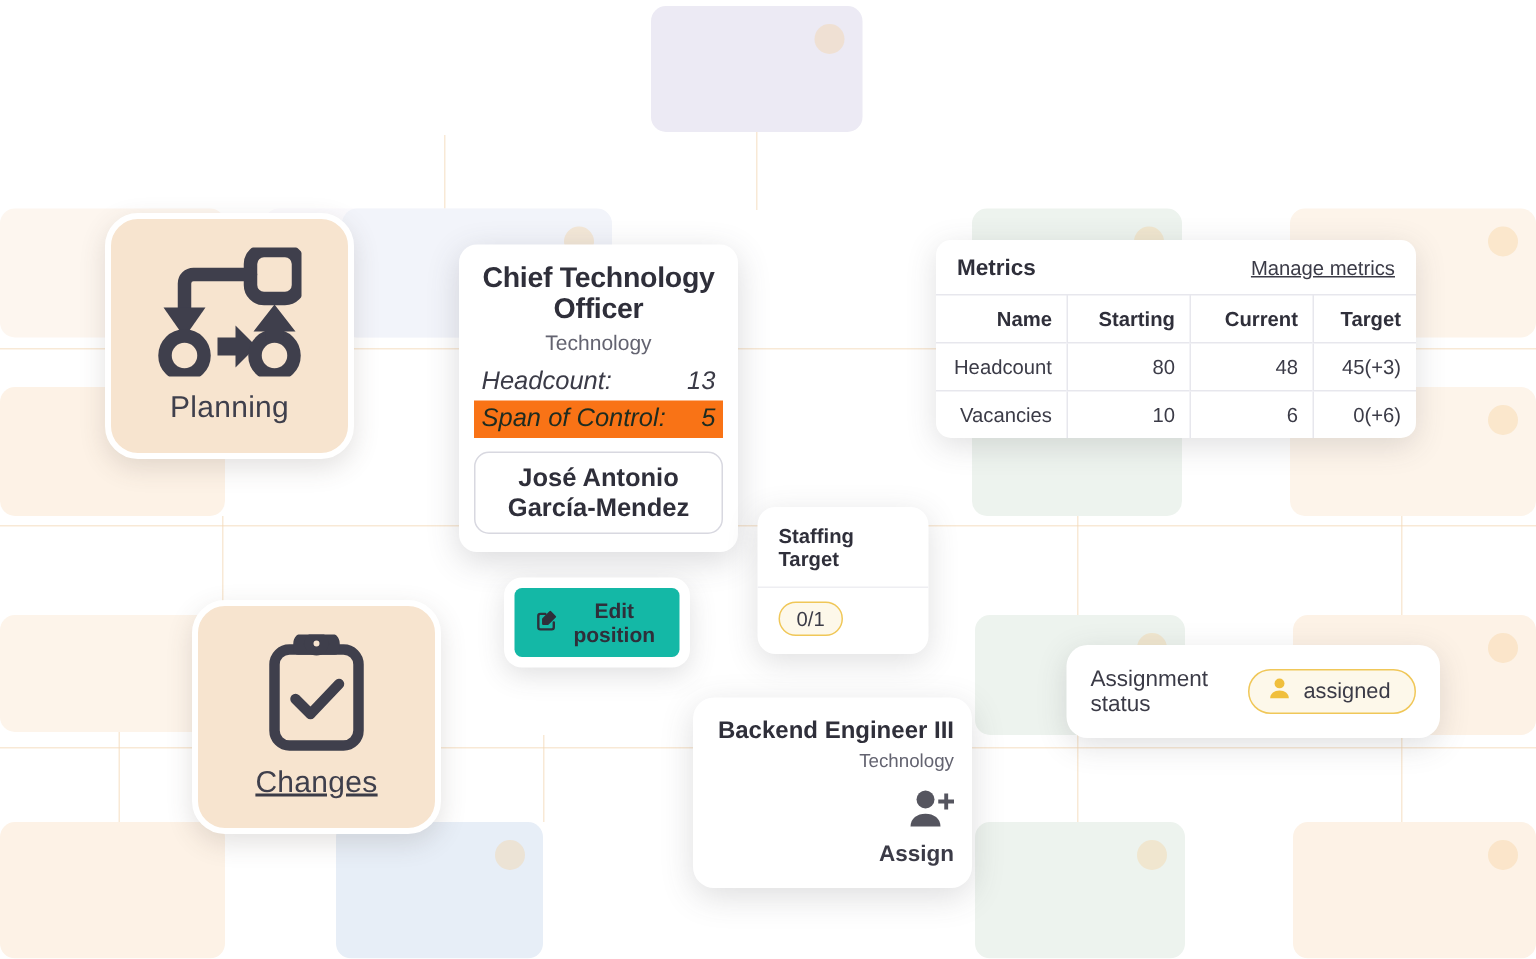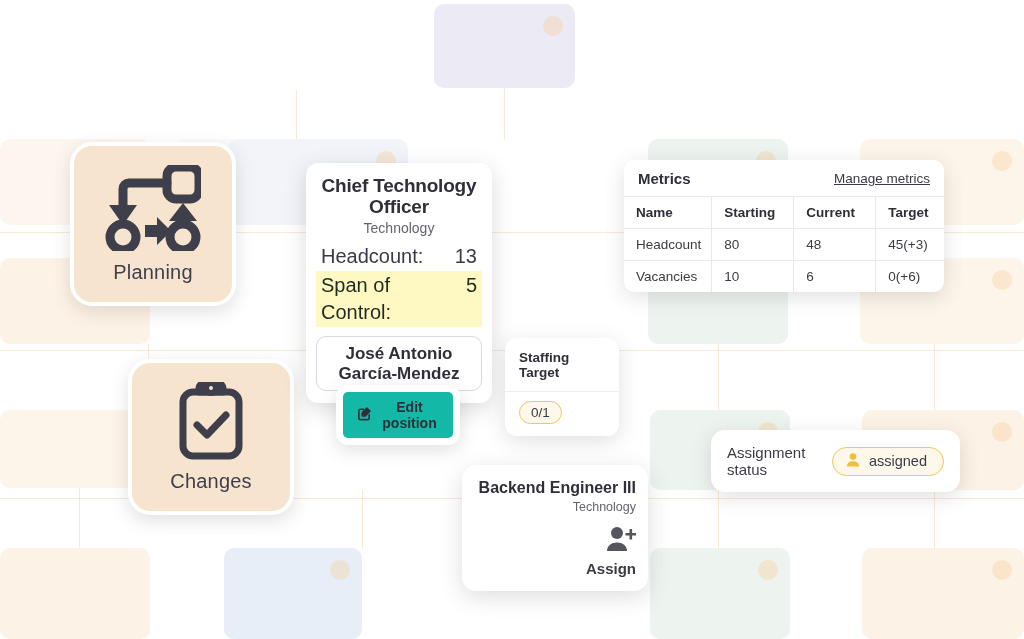--- a/index.html
+++ b/index.html
@@ -83,27 +83,28 @@
   .pos-dept {
     font-size: 14px;
     text-align: center;
     color: #636370;
     margin-top: 2px;
     margin-bottom: 6px;
   }
   .metric-row {
     display: flex;
     justify-content: space-between;
-    font-size: 20px;
+    font-size: 17px;
     color: #3b3b47;
     padding: 1px 5px;
     line-height: 1.35;
+    font-style: italic;
   }
   .metric-row.highlight {
-    background: #fef9c3;
+    background: #f97316;
     color: #1d2b20;
     gap: 12px;
   }
   .name-pill {
     margin-top: 9px;
     border: 1.4px solid #d8d8e0;
     border-radius: 10px;
     padding: 7px 6px;
     text-align: center;
     font-size: 17px;
@@ -137,21 +138,21 @@
     text-decoration: underline;
     cursor: pointer;
   }
   table.metrics-table {
     width: 100%;
     border-collapse: collapse;
     font-size: 13.5px;
   }
   table.metrics-table th,
   table.metrics-table td {
-    text-align: left;
+    text-align: right;
     padding: 8px 10px 8px 12px;
     border-top: 1px solid #e7e7ed;
     border-right: 1px solid #e7e7ed;
     color: #3b3b47;
     white-space: nowrap;
   }
   table.metrics-table th { font-weight: bold; color: #2f2f3a; }
   table.metrics-table th:last-child,
   table.metrics-table td:last-child { border-right: none; }
   table.metrics-table tbody td:first-child,
@@ -331,21 +332,21 @@
       <path d="M40 66 H52 V58 L66 72 L52 86 V78 H40 Z" transform="translate(0,-6)"></path>
 
       <circle cx="78" cy="72" r="13" fill="none" stroke="#3f3f4c" stroke-width="9"></circle>
 
       <path d="M78 38 L92 56 H84 V62 H72 V56 H64 Z"></path>
     </svg>
   </span>
   <span class="tile-label">Planning</span>
 </div>
 
-<div class="fg feature-tile" style="left:128px; top:359px; width:166px; height:156px;">
+<div class="fg feature-tile" style="left:128px; top:400px; width:166px; height:156px;text-decoration:underline;">
   <span>
     <svg width="66" height="78" viewBox="0 0 66 78" fill="none" stroke="#3f3f4c" stroke-width="7" stroke-linecap="round" stroke-linejoin="round" aria-hidden="true">
       <rect x="5" y="10" width="56" height="64" rx="10"></rect>
       <path d="M21 10 V6 a4 4 0 0 1 4 -4 h16 a4 4 0 0 1 4 4 v4 z" fill="#3f3f4c" stroke="#3f3f4c"></path>
       <circle cx="33" cy="6" r="5" fill="#f7e4cf" stroke="#3f3f4c" stroke-width="6"></circle>
       <path d="M19 43 L29 53 L48 33"></path>
     </svg>
   </span>
   <span class="tile-label">Changes</span>
 </div>

